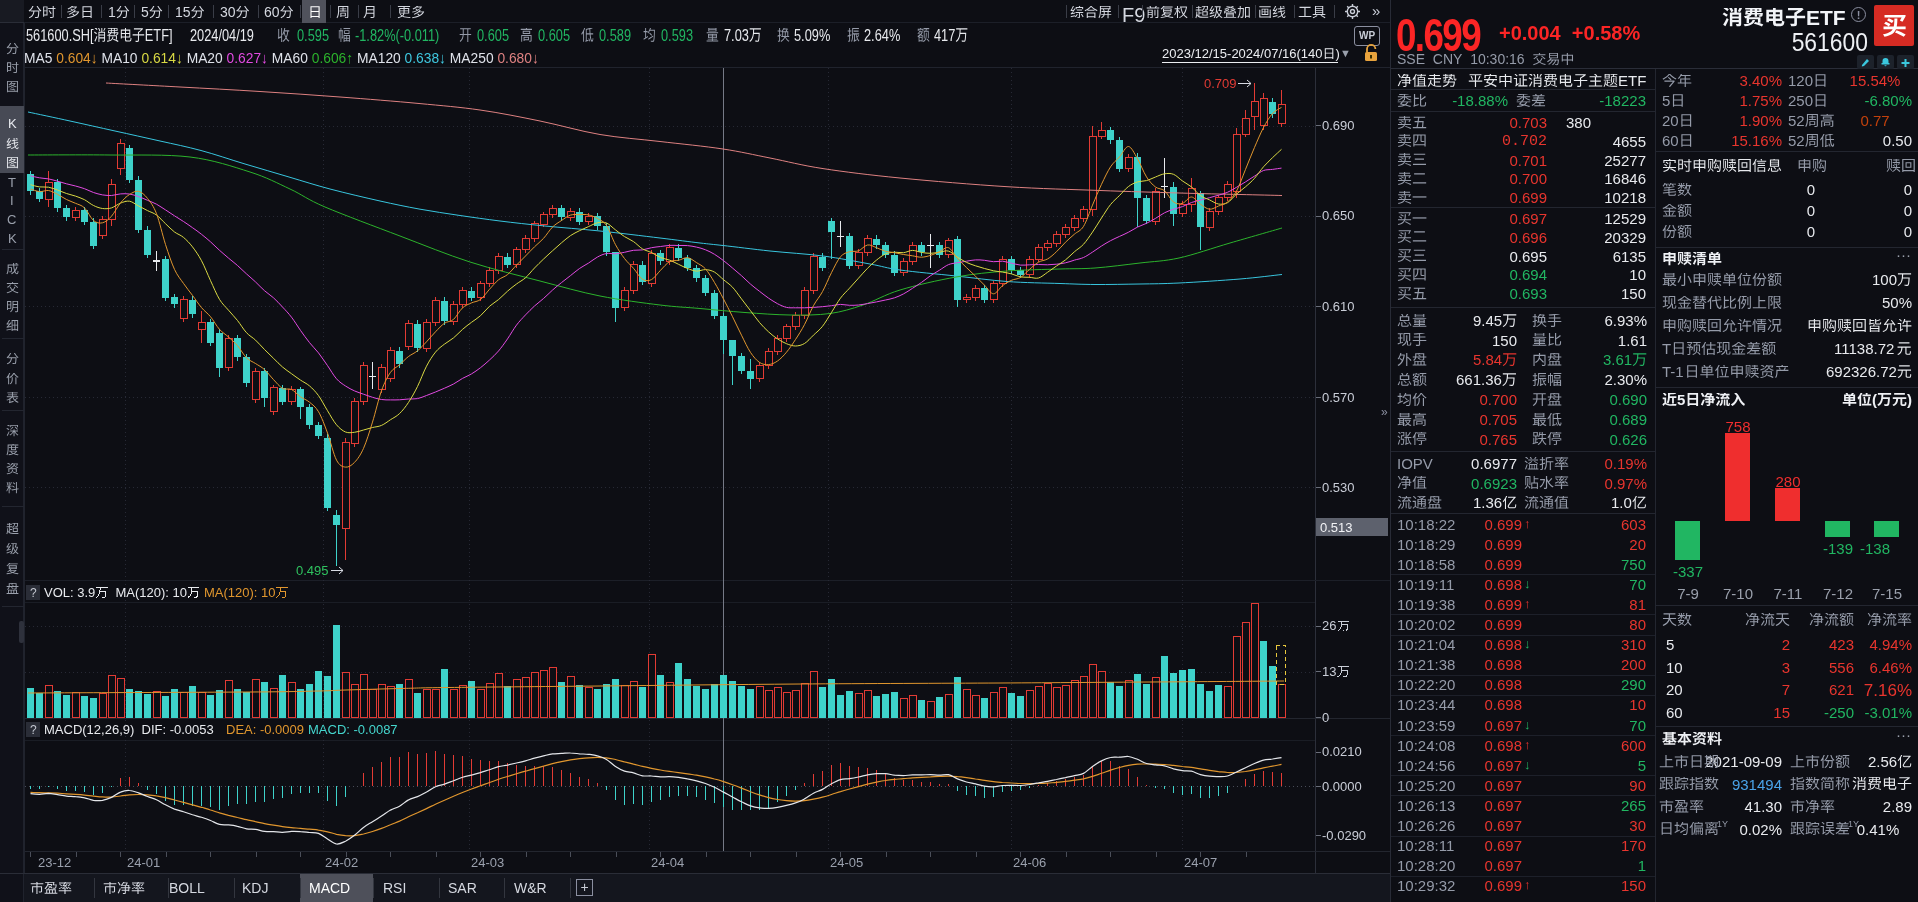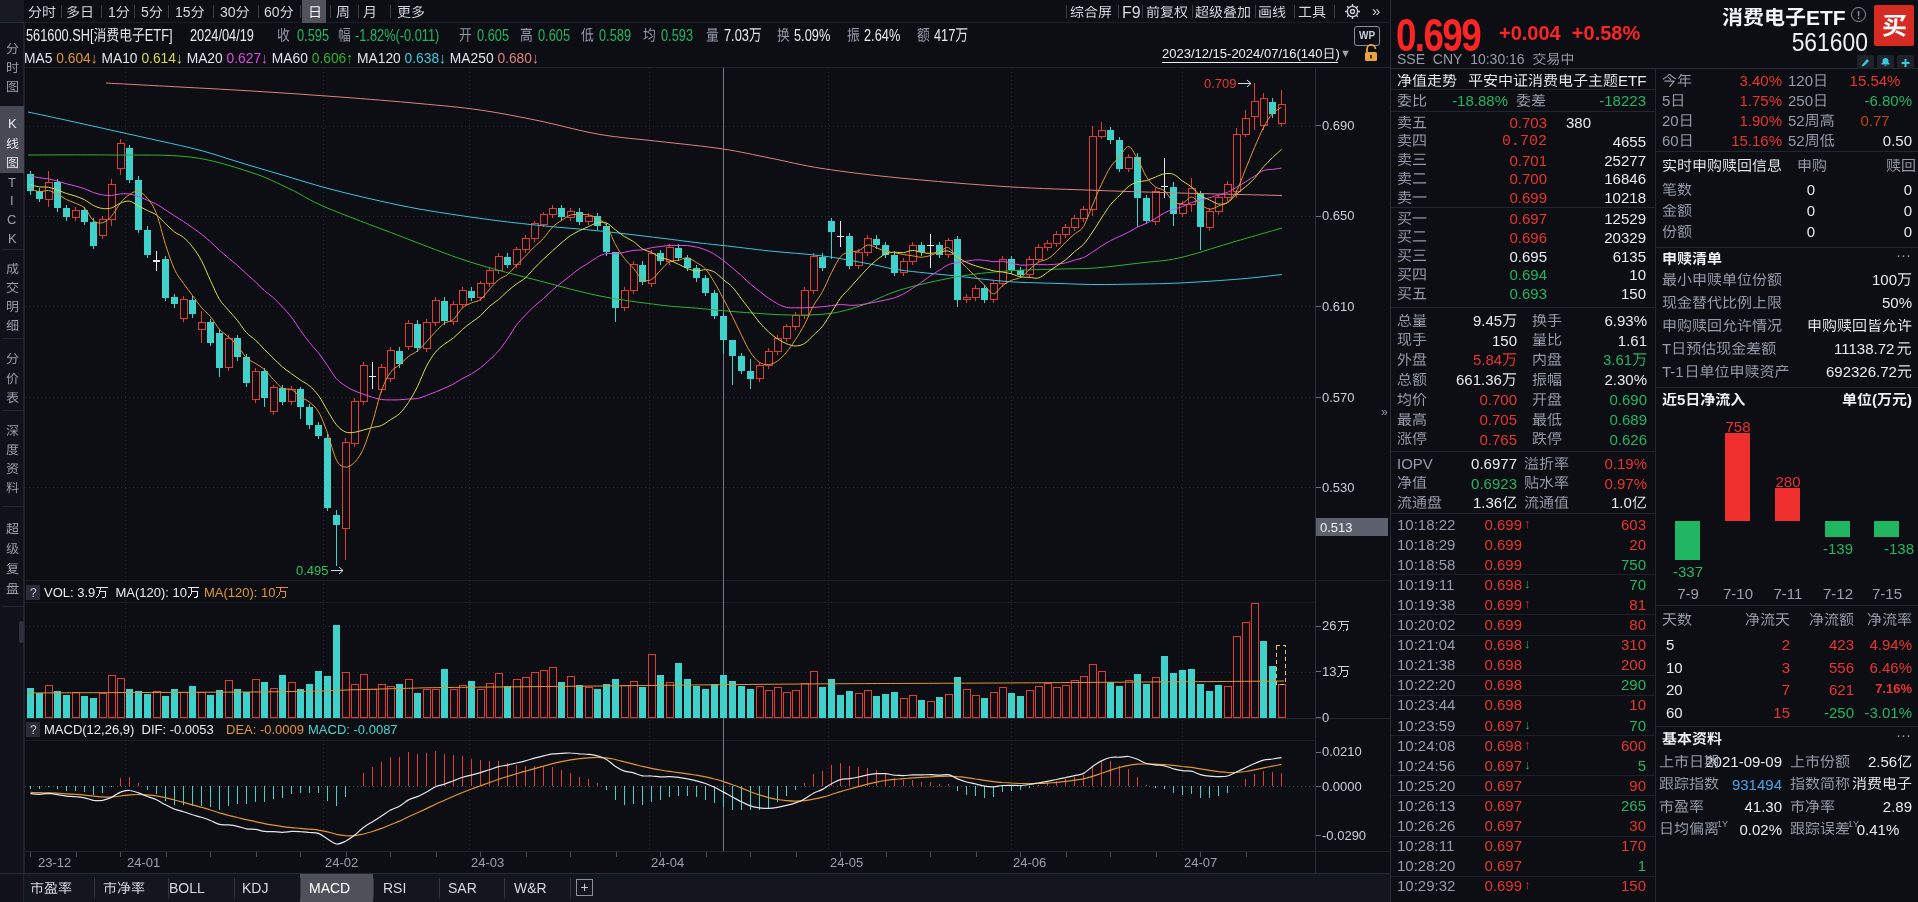--- a/index.html
+++ b/index.html
@@ -176,21 +176,21 @@
 <div class="vsep" style="left:101px;top:5px;height:13px"></div>
 <div class="vsep" style="left:134px;top:5px;height:13px"></div>
 <div class="vsep" style="left:168px;top:5px;height:13px"></div>
 <div class="vsep" style="left:213px;top:5px;height:13px"></div>
 <div class="vsep" style="left:258px;top:5px;height:13px"></div>
 <div class="vsep" style="left:300px;top:5px;height:13px"></div>
 <div class="abs" style="left:302px;top:0px;width:24px;height:23px;background:#50525c"></div>
 <div class="vsep" style="left:330px;top:5px;height:13px"></div>
 <div class="vsep" style="left:358px;top:5px;height:13px"></div>
 <div class="vsep" style="left:390px;top:5px;height:13px"></div>
-<div class="abs" style="left:1122px;top:4px;font-size:16px;color:#d5d8e0">F9</div>
+<div class="abs" style="left:1122px;top:4px;font-size:20px;color:#d5d8e0">F9</div>
 <div class="vsep" style="left:1066px;top:5px;height:13px"></div>
 <div class="vsep" style="left:1118px;top:5px;height:13px"></div>
 <div class="vsep" style="left:1142px;top:5px;height:13px"></div>
 <div class="vsep" style="left:1192px;top:5px;height:13px"></div>
 <div class="vsep" style="left:1255px;top:5px;height:13px"></div>
 <div class="vsep" style="left:1294px;top:5px;height:13px"></div>
 <div class="vsep" style="left:1334px;top:5px;height:13px"></div>
 <svg class="abs" style="left:1344px;top:3px" width="17" height="17" viewBox="0 0 17 17">
     <g fill="none" stroke="#c9cdd7" stroke-width="1.4">
       <circle cx="8.5" cy="8.5" r="5.2"></circle>
@@ -1209,35 +1209,35 @@
 <div class="abs" style="left:1725px;top:433px;width:25px;height:88px;background:#ef2e2e"></div>
 <div class="abs" style="left:1713px;top:418px;width:50px;text-align:center;font-size:15px;color:#ef2e2e">758</div>
 <div class="abs" style="left:1713px;top:585px;width:50px;text-align:center;font-size:15px;color:#9aa0ac">7-10</div>
 <div class="abs" style="left:1775px;top:488px;width:25px;height:33px;background:#ef2e2e"></div>
 <div class="abs" style="left:1763px;top:473px;width:50px;text-align:center;font-size:15px;color:#ef2e2e">280</div>
 <div class="abs" style="left:1763px;top:585px;width:50px;text-align:center;font-size:15px;color:#9aa0ac">7-11</div>
 <div class="abs" style="left:1825px;top:521px;width:25px;height:16px;background:#21b662"></div>
 <div class="abs" style="left:1811px;top:540px;width:54px;text-align:center;font-size:15px;color:#21b662">-139</div>
 <div class="abs" style="left:1813px;top:585px;width:50px;text-align:center;font-size:15px;color:#9aa0ac">7-12</div>
 <div class="abs" style="left:1874px;top:521px;width:25px;height:16px;background:#21b662"></div>
-<div class="abs" style="left:1860px;top:540px;width:54px;text-align:right;font-size:15px;color:#21b662">-138</div>
+<div class="abs" style="left:1860px;top:540px;width:54px;text-align:left;font-size:15px;color:#21b662">-138</div>
 <div class="abs" style="left:1862px;top:585px;width:50px;text-align:center;font-size:15px;color:#9aa0ac">7-15</div>
 <div class="hline" style="left:1656px;top:605px;width:262px"></div>
 <div class="abs" style="left:1666px;top:636px;width:30px;text-align:left;font-size:15px;color:#e8eaee;">5</div>
 <div class="abs" style="left:1752px;top:636px;width:38px;text-align:right;font-size:15px;color:#e8352e;">2</div>
 <div class="abs" style="left:1800px;top:636px;width:54px;text-align:right;font-size:15px;color:#e8352e;">423</div>
 <div class="abs" style="left:1856px;top:636px;width:56px;text-align:right;font-size:15px;color:#e8352e;">4.94%</div>
 <div class="abs" style="left:1666px;top:658.7px;width:30px;text-align:left;font-size:15px;color:#e8eaee;">10</div>
 <div class="abs" style="left:1752px;top:658.7px;width:38px;text-align:right;font-size:15px;color:#e8352e;">3</div>
 <div class="abs" style="left:1800px;top:658.7px;width:54px;text-align:right;font-size:15px;color:#e8352e;">556</div>
 <div class="abs" style="left:1856px;top:658.7px;width:56px;text-align:right;font-size:15px;color:#e8352e;">6.46%</div>
 <div class="abs" style="left:1666px;top:681.4000000000001px;width:30px;text-align:left;font-size:15px;color:#e8eaee;">20</div>
 <div class="abs" style="left:1752px;top:681.4000000000001px;width:38px;text-align:right;font-size:15px;color:#e8352e;">7</div>
 <div class="abs" style="left:1800px;top:681.4000000000001px;width:54px;text-align:right;font-size:15px;color:#e8352e;">621</div>
-<div class="abs" style="left:1856px;top:681.4000000000001px;width:56px;text-align:right;font-size:13px;color:#e8352e;font-weight:bold;">7.16%</div>
+<div class="abs" style="left:1856px;top:681.4000000000001px;width:56px;text-align:right;font-size:17px;color:#e8352e;">7.16%</div>
 <div class="abs" style="left:1666px;top:704.1000000000001px;width:30px;text-align:left;font-size:15px;color:#e8eaee;">60</div>
 <div class="abs" style="left:1752px;top:704.1000000000001px;width:38px;text-align:right;font-size:15px;color:#e8352e;">15</div>
 <div class="abs" style="left:1800px;top:704.1000000000001px;width:54px;text-align:right;font-size:15px;color:#21b662;">-250</div>
 <div class="abs" style="left:1856px;top:704.1000000000001px;width:56px;text-align:right;font-size:15px;color:#21b662;">-3.01%</div>
 <div class="hline" style="left:1656px;top:726px;width:262px"></div>
 <div class="abs" style="left:1896px;top:726px;font-size:15px;color:#9aa0ac">···</div>
 <div class="abs" style="left:1692px;top:753px;width:90px;text-align:right;font-size:15px;color:#e8eaee;">2021-09-09</div>
 <div class="abs" style="left:1692px;top:775.5px;width:90px;text-align:right;font-size:15px;color:#4aa3e8;">931494</div>
 <div class="abs" style="left:1692px;top:798.0px;width:90px;text-align:right;font-size:15px;color:#e8eaee;">41.30</div>
 <div class="abs" style="left:1844px;top:798.0px;width:68px;text-align:right;font-size:15px;color:#e8eaee;">2.89</div>

